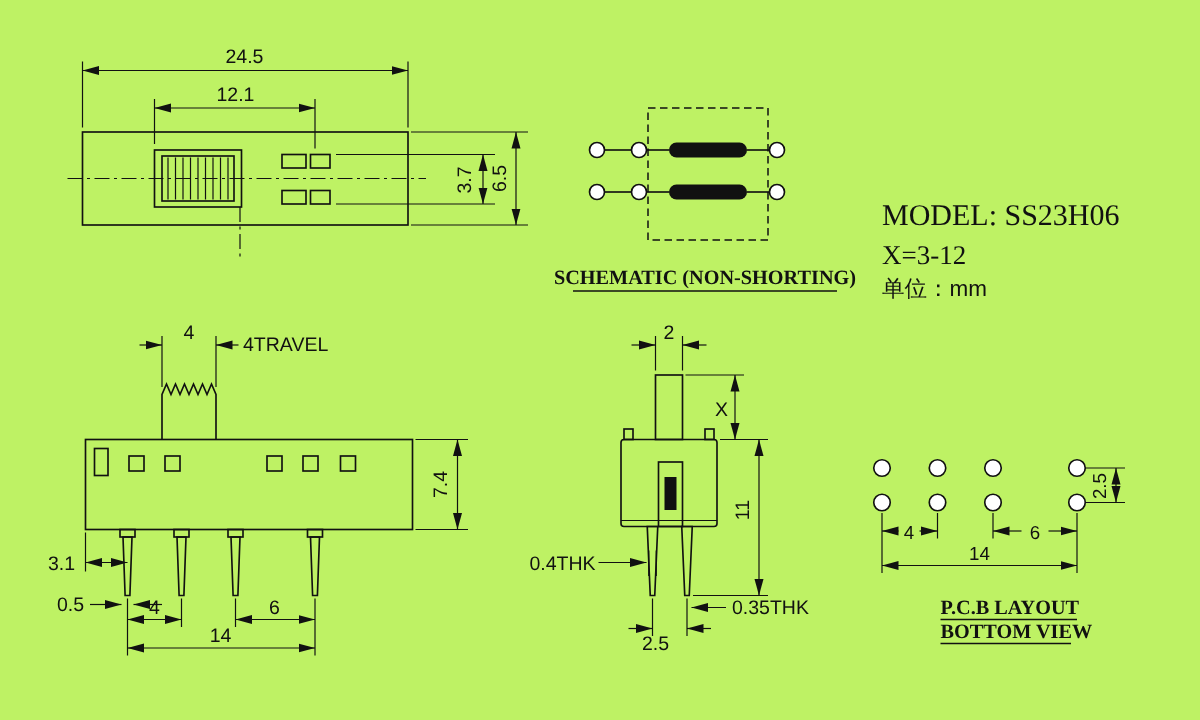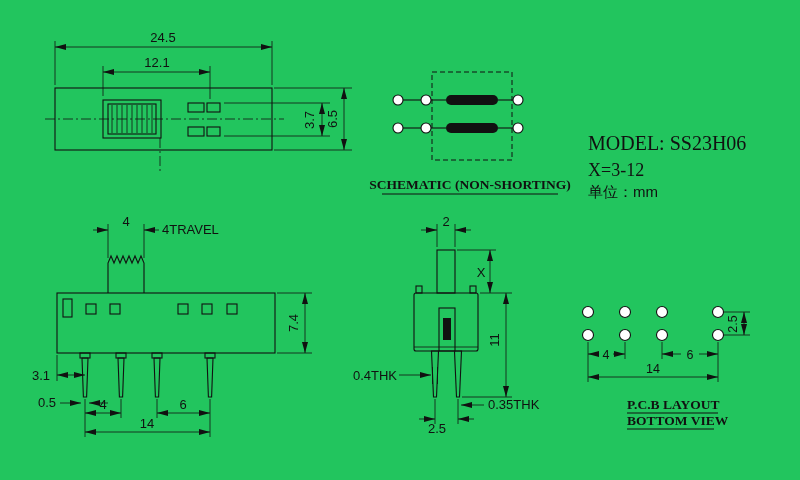--- a/index.html
+++ b/index.html
@@ -1,16 +1,16 @@
 <!DOCTYPE html>
 <html><head>
 <meta charset="utf-8">
 <style>
   html,body { margin:0; padding:0; background:#ffffff; }
-  .canvas { position:relative; width:800px; height:480px; background:#22c55e; overflow:hidden; }
+  .canvas { position:relative; width:800px; height:480px; background:#bef264; overflow:hidden; }
   svg { position:absolute; inset:0; }
   .ln   { stroke:#111; stroke-width:1.1; fill:none; }
   .thin { stroke:#111; stroke-width:0.8; fill:none; }
   .cl   { stroke:#111; stroke-width:0.8; fill:none; stroke-dasharray:10 3 2 3; }
   .dash { stroke:#111; stroke-width:1; fill:none; stroke-dasharray:5 3; }
   .blk  { fill:#111; stroke:none; }
   .wht  { fill:#fff; stroke:#111; stroke-width:1.1; }
   text  { fill:#111; stroke:none; font-family:"Liberation Sans", sans-serif; }
   .dim  { font-size:13px; }
   .dimS { font-size:12.5px; }

